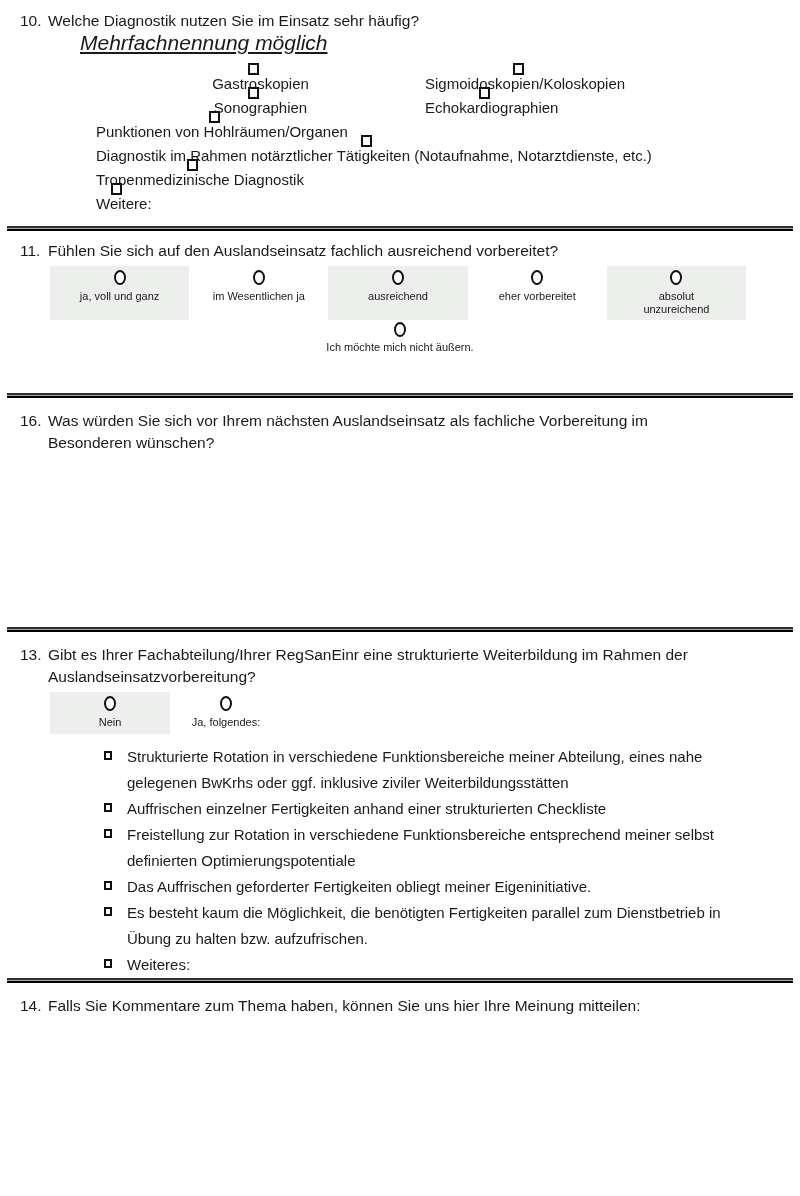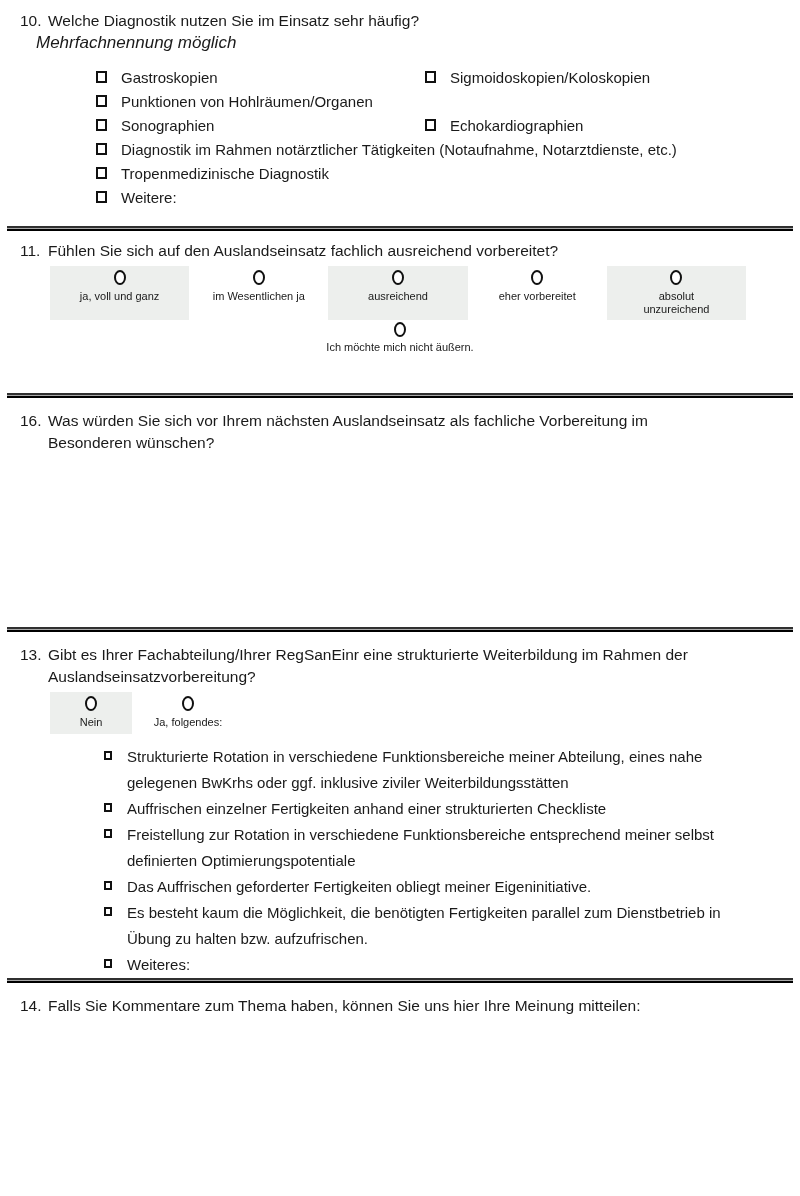--- a/index.html
+++ b/index.html
@@ -25,46 +25,46 @@
     background: linear-gradient(to bottom,
       #303030 0px, #303030 1.5px,
       #a8a8a8 1.5px, #a8a8a8 2.5px,
       #000 2.5px, #000 5px);
   }
 
   .qline { display: flex; padding-left: 20px; font-size: 15.5px; line-height: 22px; }
   .qnum  { flex: 0 0 28px; }
   .qtext { max-width: 670px; }
 
-  .hint { margin-left: 36px; font-style: italic; font-size: 17px; line-height: 22px; }
+  .hint { margin-left: 80px; font-style: italic; font-size: 21px; line-height: 22px; text-decoration: underline; }
 
   
   .cb-list { margin: 11px 0 0 96px; }
   .cb-row { display: flex; align-items: center; height: 24px; }
-  .cb-item { display: flex; align-items: center; cursor: default; }
+  .cb-item { display: flex; align-items: center; cursor: default; flex-direction: column; }
   .cb-item.colw { width: 329px; }
   .cb-big { width: 11px; height: 12px; border: 2px solid #111; flex: 0 0 auto; margin-right: 14px; background: #fff; }
   .cb-label { font-size: 15px; white-space: nowrap; }
 
   
   .scale-row { display: flex; margin: 4px 0 0 50px; width: 696px; }
   .scale-cell { flex: 1 1 0; text-align: center; padding: 4px 18px; }
   .shaded { background: #edefed; }
   .radio { display: inline-block; width: 12px; height: 15px; border: 2.5px solid #111; border-radius: 50%; background: #fff; }
   .scale-label { display: block; font-size: 11px; line-height: 13px; margin-top: 1px; }
 
   .optout { text-align: center; margin-top: 2px; }
   .optout .scale-label { margin-top: 0; }
 
   
   .answer-area { flex: 1 1 auto; }
 
   
   .radio-row { display: flex; margin: 4px 0 0 50px; }
-  .radio-cell { width: 82px; text-align: center; padding: 4px 2px 5px; }
+  .radio-cell { width: 120px; text-align: center; padding: 4px 2px 5px; }
   .radio-cell.yes { width: 84px; margin-left: 14px; background: transparent; }
 
   
   .cb13-list { margin: 10px 0 0 104px; }
   .cb13-item { display: flex; font-size: 15px; line-height: 26px; }
   .cb13-box { width: 8px; height: 9px; border: 2px solid #111; flex: 0 0 auto; margin: 7px 15px 0 0; background: #fff; }
   .cb13-label { max-width: 600px; }
 
   .footer-note { position: absolute; bottom: 10px; left: 0; width: 100%; text-align: center; font-size: 11px; }
 </style>
@@ -85,33 +85,33 @@
         <span class="cb-item colw">
           <span class="cb-big"></span>
           <span class="cb-label">Gastroskopien</span>
         </span>
         <span class="cb-item">
           <span class="cb-big"></span>
           <span class="cb-label">Sigmoidoskopien/Koloskopien</span>
         </span>
       </div>
       <div class="cb-row">
+        <span class="cb-item colw">
+          <span class="cb-big"></span>
+          <span class="cb-label">Sonographien</span>
+        </span>
+        <span class="cb-item">
+          <span class="cb-big"></span>
+          <span class="cb-label">Echokardiographien</span>
+        </span>
+      </div>
+      <div class="cb-row">
         <span class="cb-item">
           <span class="cb-big"></span>
           <span class="cb-label">Punktionen von Hohlräumen/Organen</span>
-        </span>
-      </div>
-      <div class="cb-row">
-        <span class="cb-item colw">
-          <span class="cb-big"></span>
-          <span class="cb-label">Sonographien</span>
-        </span>
-        <span class="cb-item">
-          <span class="cb-big"></span>
-          <span class="cb-label">Echokardiographien</span>
         </span>
       </div>
       <div class="cb-row">
         <span class="cb-item">
           <span class="cb-big"></span>
           <span class="cb-label">Diagnostik im Rahmen notärztlicher Tätigkeiten (Notaufnahme, Notarztdienste, etc.)</span>
         </span>
       </div>
       <div class="cb-row">
         <span class="cb-item">

